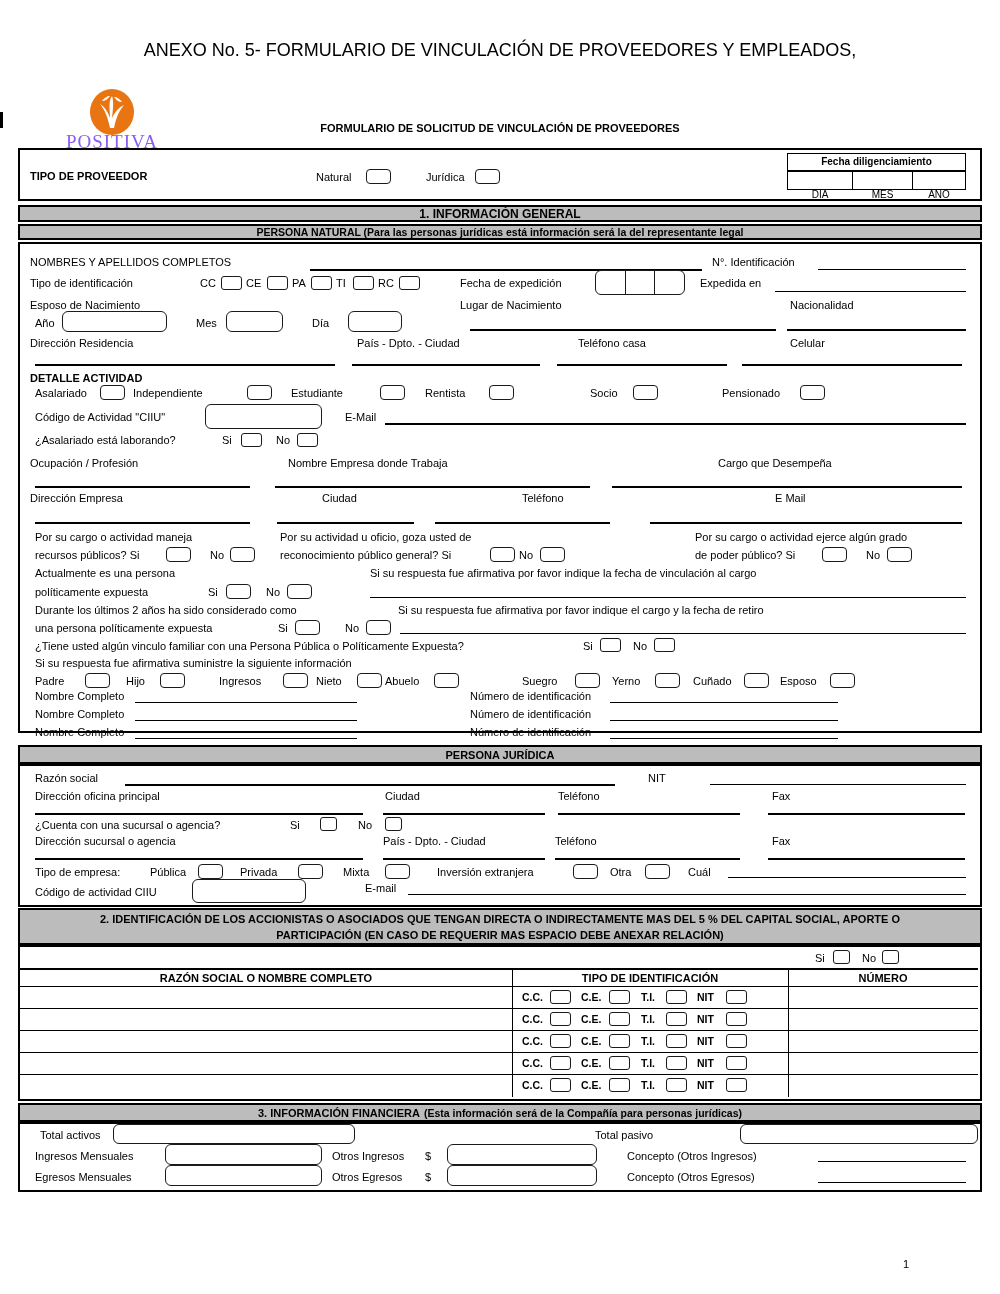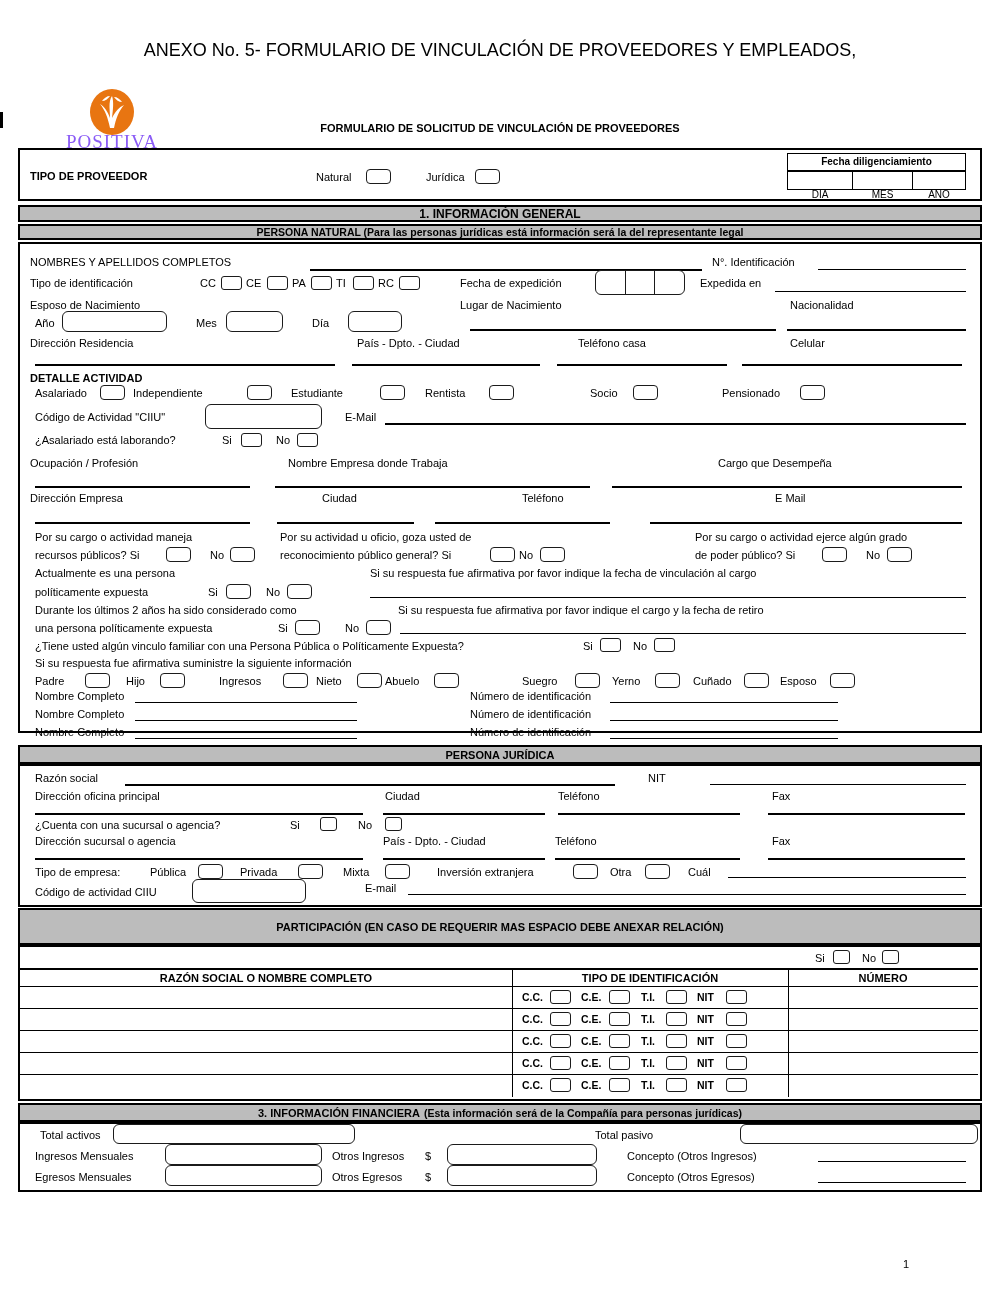--- a/index.html
+++ b/index.html
@@ -279,20 +279,21 @@
   <div class="cb" style="left:645px;top:864px"></div>
   <div class="lbl" style="left:688px;top:866px">Cuál</div>
   <div class="wl" style="left:728px;top:877px;width:238px"></div>
 
   <div class="lbl" style="left:35px;top:886px">Código de actividad CIIU</div>
   <div class="ibox" style="left:192px;top:879px;width:112px;height:22px"></div>
   <div class="lbl" style="left:365px;top:882px">E-mail</div>
   <div class="wl" style="left:408px;top:894px;width:558px"></div>
 
   <div class="bar" style="left:18px;top:908px;width:960px;height:33px;font-size:11px;line-height:16px">
+    <span>2. IDENTIFICACIÓN DE LOS ACCIONISTAS O ASOCIADOS QUE TENGAN DIRECTA O INDIRECTAMENTE MAS DEL 5 % DEL CAPITAL SOCIAL, APORTE O</span>
     <span>PARTICIPACIÓN (EN CASO DE REQUERIR MAS ESPACIO DEBE ANEXAR RELACIÓN)</span>
   </div>
   <div class="box" style="left:18px;top:945px;width:960px;height:152px"></div>
   <div class="lbl" style="left:815px;top:952px">Si</div>
   <div class="cb cbt" style="left:833px;top:950px;width:15px"></div>
   <div class="lbl" style="left:862px;top:952px">No</div>
   <div class="cb cbt" style="left:882px;top:950px;width:15px"></div>
 
   <div class="hline" style="left:20px;top:968px;width:958px;border-top-width:2px"></div>
   <div class="hline" style="left:20px;top:986px;width:958px"></div>

